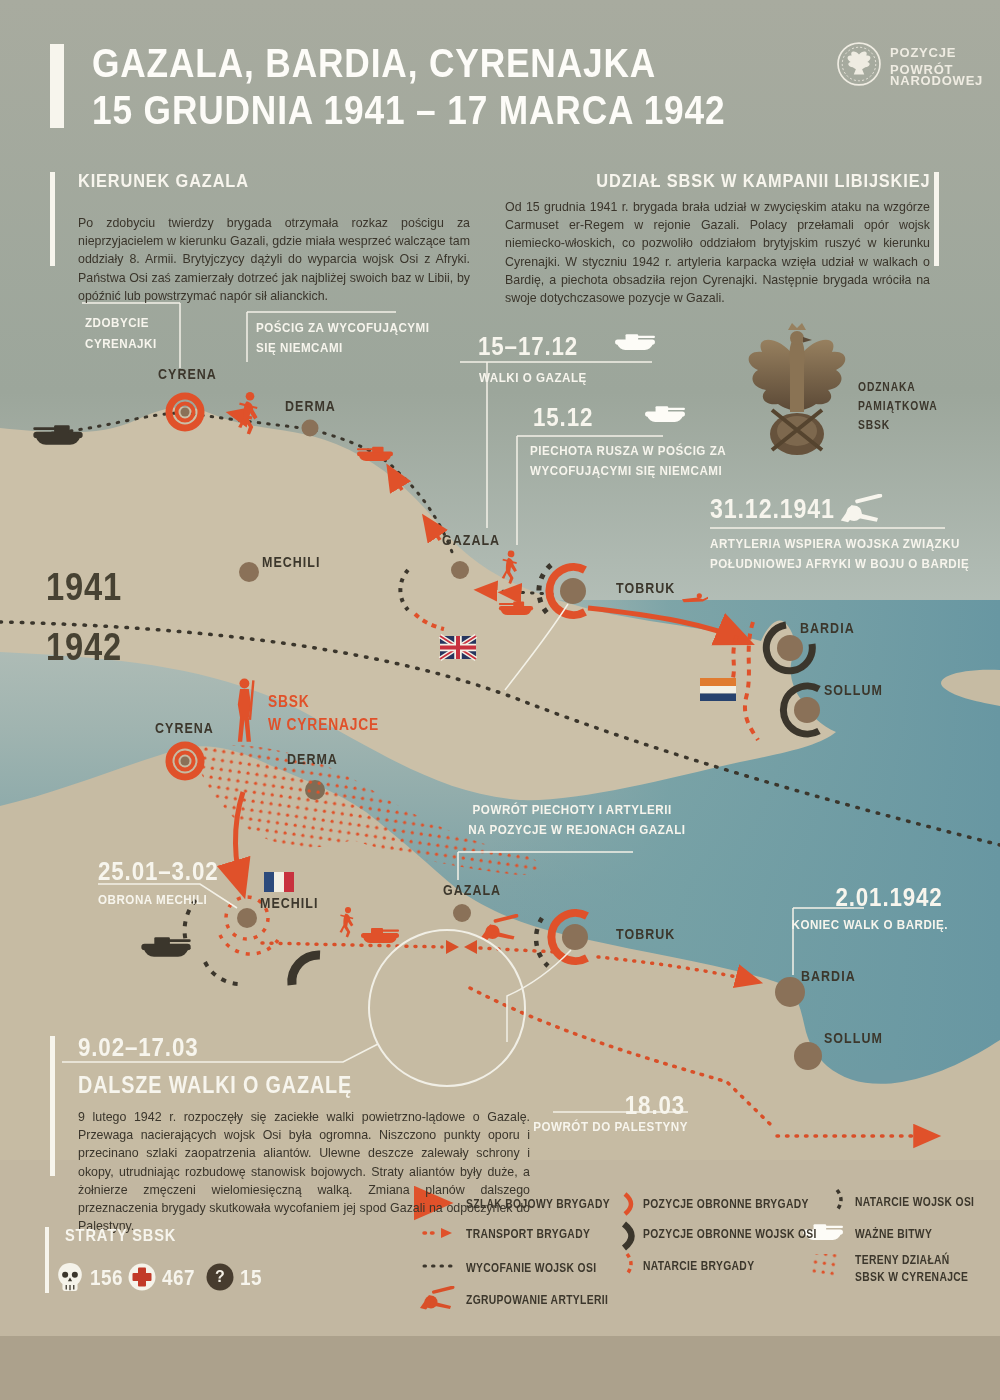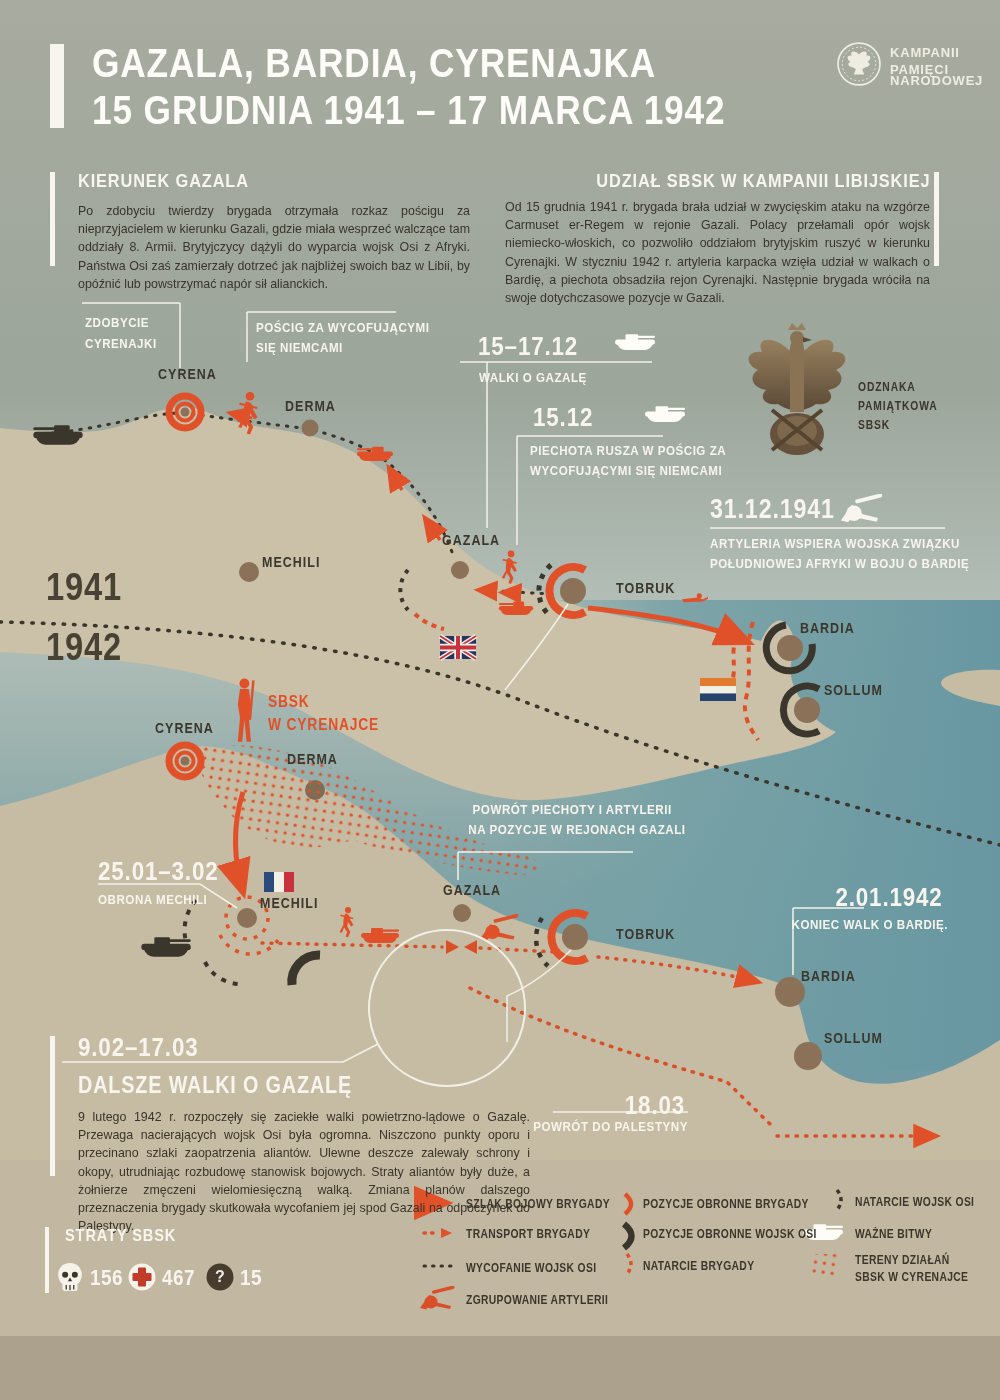--- a/index.html
+++ b/index.html
@@ -297,27 +297,27 @@
 
   <div class="wbar" style="left:50px;top:44px;width:14px;height:84px"></div>
   <div class="lbl title cnd" style="left:92px;top:40px">GAZALA, BARDIA, CYRENAJKA</div>
   <div class="lbl title cnd" style="left:92px;top:87px">15 GRUDNIA 1941 – 17 MARCA 1942</div>
 
   <svg class="abs" style="left:837px;top:42px" width="44" height="44" viewBox="0 0 42 42">
     <circle cx="21" cy="21" r="20" fill="none" stroke="#efece2" stroke-width="1.6"></circle>
     <circle cx="21" cy="21" r="16" fill="none" stroke="#efece2" stroke-width=".8" stroke-dasharray="2 2"></circle>
     <path d="M21,12 c-3,-4 -9,-4 -7,1 c-5,-1 -5,4 -1,6 c-4,1 -2,5 2,5 l3,2 -2,5 h10 l-2,-5 3,-2 c4,0 6,-4 2,-5 c4,-2 4,-7 -1,-6 c2,-5 -4,-5 -7,-1 z" fill="#efece2"></path>
   </svg>
-  <div class="lbl org-txt" style="left:890px;top:44px">KAMPANII</div>
-  <div class="lbl org-txt" style="left:890px;top:61px">PAMIĘCI</div>
+  <div class="lbl org-txt" style="left:890px;top:44px">POZYCJE</div>
+  <div class="lbl org-txt" style="left:890px;top:61px">POWRÓT</div>
   <div class="lbl org-txt" style="left:890px;top:72px">NARODOWEJ</div>
 
   <div class="wbar" style="left:50px;top:172px;width:5px;height:94px"></div>
   <div class="lbl sec-h cnd" style="left:78px;top:170px">KIERUNEK GAZALA</div>
-  <div class="body-txt" style="left:78px;top:202px;width:392px">Po zdobyciu twierdzy brygada otrzymała rozkaz pościgu za nieprzyjacielem w kierunku Gazali, gdzie miała wesprzeć walczące tam oddziały 8. Armii. Brytyjczycy dążyli do wyparcia wojsk Osi z Afryki. Państwa Osi zaś zamierzały dotrzeć jak najbliżej swoich baz w Libii, by opóźnić lub powstrzymać napór sił alianckich.</div>
+  <div class="body-txt" style="left:78px;top:214px;width:392px">Po zdobyciu twierdzy brygada otrzymała rozkaz pościgu za nieprzyjacielem w kierunku Gazali, gdzie miała wesprzeć walczące tam oddziały 8. Armii. Brytyjczycy dążyli do wyparcia wojsk Osi z Afryki. Państwa Osi zaś zamierzały dotrzeć jak najbliżej swoich baz w Libii, by opóźnić lub powstrzymać napór sił alianckich.</div>
 
   <div class="wbar" style="left:934px;top:172px;width:5px;height:94px"></div>
   <div class="lbl sec-h cnd-r" style="right:70px;top:170px">UDZIAŁ SBSK W KAMPANII LIBIJSKIEJ</div>
   <div class="body-txt" style="left:505px;top:198px;width:425px">Od 15 grudnia 1941 r. brygada brała udział w zwycięskim ataku na wzgórze Carmuset er-Regem w rejonie Gazali. Polacy przełamali opór wojsk niemiecko-włoskich, co pozwoliło oddziałom brytyjskim ruszyć w kierunku Cyrenajki. W styczniu 1942 r. artyleria karpacka wzięła udział w walkach o Bardię, a piechota obsadziła rejon Cyrenajki. Następnie brygada wróciła na swoje dotychczasowe pozycje w Gazali.</div>
 
   <div class="lbl evt cnd" style="left:85px;top:313px">ZDOBYCIE</div>
   <div class="lbl evt cnd" style="left:85px;top:334px">CYRENAJKI</div>
   <div class="lbl evt cnd" style="left:256px;top:318px">POŚCIG ZA WYCOFUJĄCYMI</div>
   <div class="lbl evt cnd" style="left:256px;top:338px">SIĘ NIEMCAMI</div>
 

